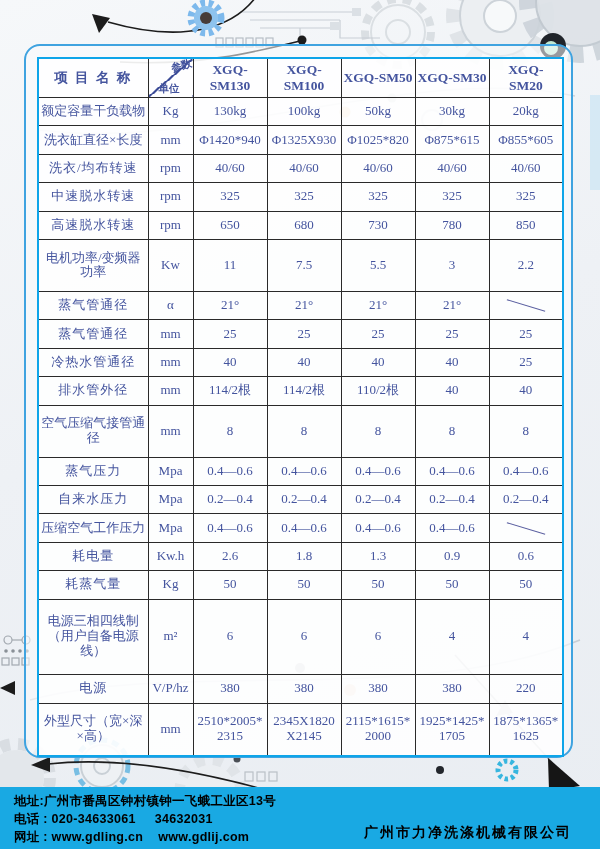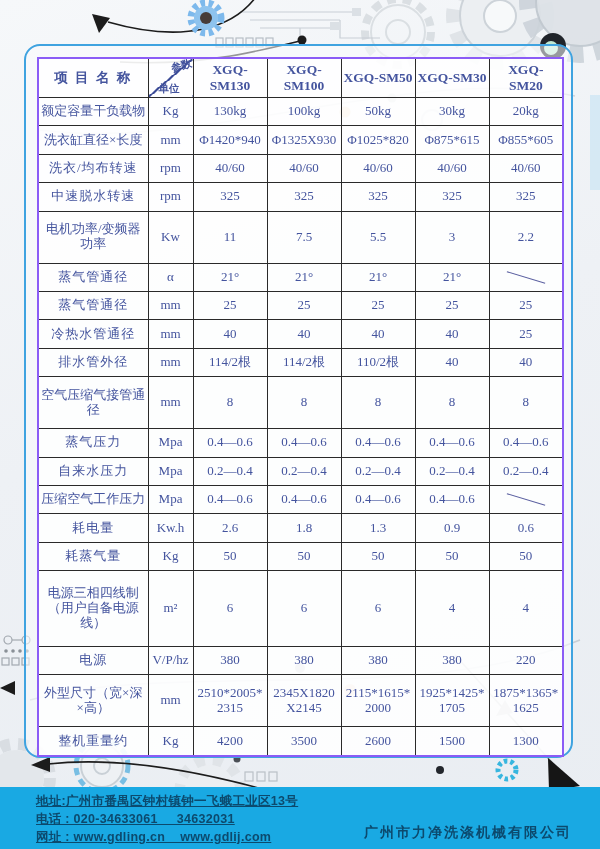--- a/index.html
+++ b/index.html
@@ -6,21 +6,21 @@
   body{width:600px;height:849px;position:relative;overflow:hidden;
        font-family:"Liberation Sans","DejaVu Sans",sans-serif;
        background:linear-gradient(160deg,#f6f8fa 0%,#eef1f5 45%,#e9edf2 100%);}
   .decor{position:absolute;left:0;top:0;width:600px;height:849px;pointer-events:none;}
   
   .frame{position:absolute;left:24px;top:44px;width:549px;height:714px;
          border:2px solid #3fa3e0;border-radius:16px;
          background:rgba(250,252,254,0.55);box-sizing:border-box;}
   
   .spec{position:absolute;left:11px;top:11px;width:527px;height:700px;
-        border-collapse:collapse;table-layout:fixed;border:2px solid #8b5cf6;
+        border-collapse:collapse;table-layout:fixed;border:2px solid #0ea5e9;
         background:rgba(255,255,255,0.82);
         font-family:"Liberation Serif","DejaVu Serif",serif;}
   .spec th,.spec td{border:1px solid #2a2a2a;color:#44549e;text-align:center;
         vertical-align:middle;padding:1px 2px;font-size:13px;line-height:1.15;}
   .spec thead th{height:36px;font-size:13.5px;}
   .name-h{letter-spacing:2px;font-size:14px;}
   .lbl{font-size:13.5px;letter-spacing:1px;}
   .lbl.sm{font-size:13px;letter-spacing:0;}
   .unit{font-size:12px;padding:0;}
   .val{word-break:break-all;}
@@ -28,21 +28,21 @@
   .diag{position:relative;padding:0;
         background:linear-gradient(to bottom right,transparent calc(50% - 1px),
                    #3a4a96 calc(50% - 1px),#3a4a96 calc(50% + 1px),transparent calc(50% + 1px));}
   .diag-top{position:absolute;top:1px;right:1px;font-size:10.5px;transform:rotate(-16deg);}
   .diag-bottom{position:absolute;bottom:2px;left:10px;font-size:10.5px;}
   
   .slash-line{display:block;width:40px;height:0;border-top:1.6px solid #5a5fa0;
         transform:rotate(17deg);margin:6px auto;}
   
   .footer{position:absolute;left:0;bottom:0;width:600px;height:62px;background:#19a9e3;
-          color:#0c4a6e;box-sizing:border-box;padding:5px 16px 0 36px;text-decoration:underline;}
+          color:#000000;box-sizing:border-box;padding:5px 16px 0 14px;}
   .footer-line{font-size:12.5px;line-height:18px;font-weight:bold;white-space:pre;
                letter-spacing:0.3px;}
   .company{position:absolute;right:28px;bottom:7px;font-size:14px;font-weight:bold;
            letter-spacing:2px;}
 </style>
 </head>
 <body>
 
 <svg class="decor" viewBox="0 0 600 849">
 
@@ -198,20 +198,29 @@
         <tr>
           <td class="lbl">中速脱水转速</td>
           <td class="unit">rpm</td>
           <td class="val">325</td>
           <td class="val">325</td>
           <td class="val">325</td>
           <td class="val">325</td>
           <td class="val">325</td>
         </tr>
         <tr>
+          <td class="lbl">高速脱水转速</td>
+          <td class="unit">rpm</td>
+          <td class="val">650</td>
+          <td class="val">680</td>
+          <td class="val">730</td>
+          <td class="val">780</td>
+          <td class="val">850</td>
+        </tr>
+        <tr>
           <td class="lbl sm">电机功率/变频器功率</td>
           <td class="unit">Kw</td>
           <td class="val">11</td>
           <td class="val">7.5</td>
           <td class="val">5.5</td>
           <td class="val">3</td>
           <td class="val">2.2</td>
         </tr>
         <tr>
           <td class="lbl">蒸气管通径</td>
@@ -327,29 +336,20 @@
         </tr>
         <tr>
           <td class="lbl sm">外型尺寸（宽×深×高）</td>
           <td class="unit">mm</td>
           <td class="val">2510*2005*2315</td>
           <td class="val">2345X1820X2145</td>
           <td class="val">2115*1615*2000</td>
           <td class="val">1925*1425*1705</td>
           <td class="val">1875*1365*1625</td>
         </tr>
-        <tr>
-          <td class="lbl">整机重量约</td>
-          <td class="unit">Kg</td>
-          <td class="val">4200</td>
-          <td class="val">3500</td>
-          <td class="val">2600</td>
-          <td class="val">1500</td>
-          <td class="val">1300</td>
-        </tr>
       </tbody>
   </table>
 </div>
 
 <div class="footer">
   <div class="footer-line">地址:广州市番禺区钟村镇钟一飞蛾工业区13号</div>
   <div class="footer-line">电话 : 020-34633061     34632031</div>
   <div class="footer-line">网址 : www.gdling.cn    www.gdlij.com</div>
   <div class="company">广州市力净洗涤机械有限公司</div>
 </div>

